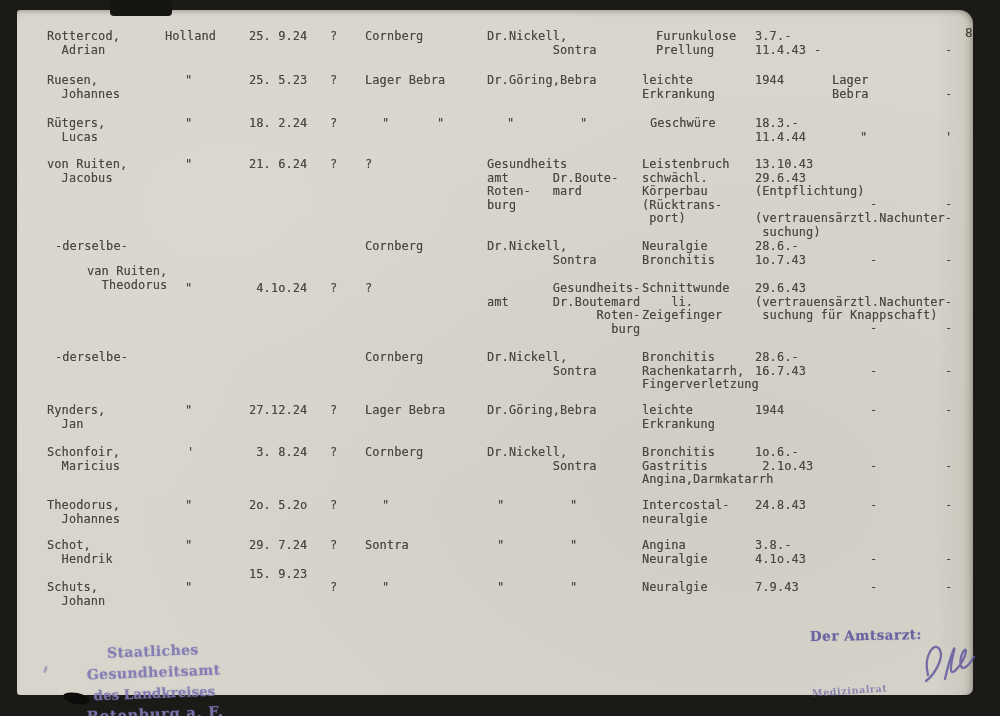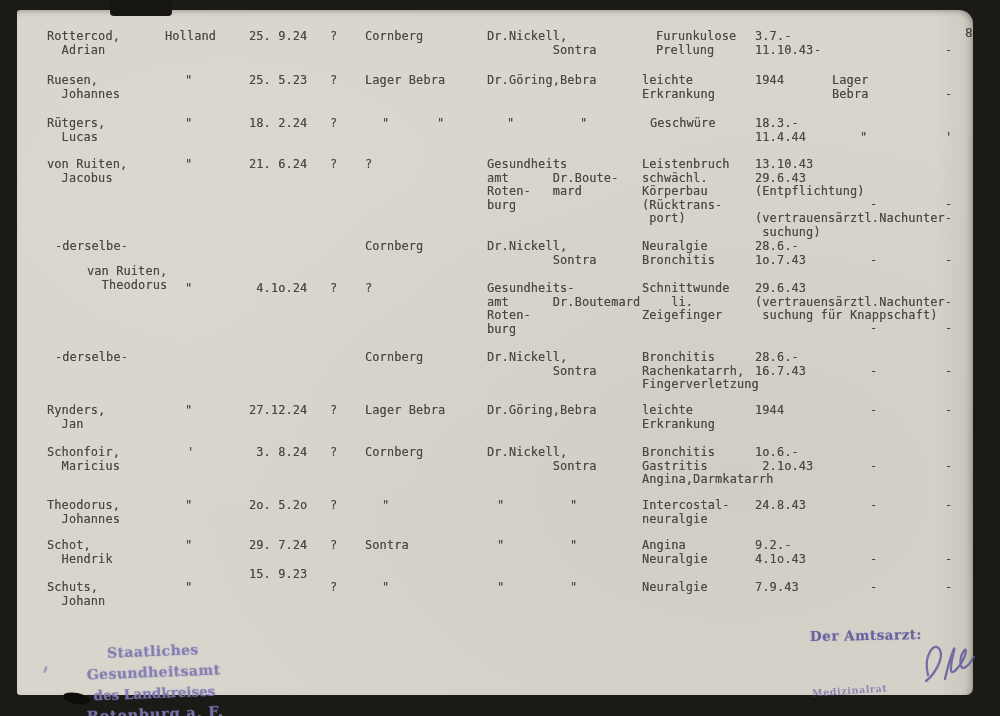--- a/index.html
+++ b/index.html
@@ -56,21 +56,21 @@
   Adrian</div>
         <div class="cell" style="left: 148px; top: 20px; text-align: center;">Holland</div>
         <div class="cell" style="left: 232px; top: 20px;">25. 9.24</div>
         <div class="cell" style="left: 313px; top: 20px;">?</div>
         <div class="cell" style="left: 348px; top: 20px;">Cornberg</div>
         <div class="cell" style="left: 470px; top: 20px;">Dr.Nickell,
          Sontra</div>
         <div class="cell" style="left: 625px; top: 20px; margin-left: 14px;">Furunkulose
 Prellung</div>
         <div class="cell" style="left: 738px; top: 20px;">3.7.-
-11.10.43</div>
+11.4.43</div>
         <div class="cell" style="left: 797px; top: 34px;">-</div>
         <div class="cell" style="left: 928px; top: 34px;">-</div>
         <div class="cell" style="left: 30px; top: 64px;">Ruesen,
   Johannes</div>
         <div class="cell" style="left: 168px; top: 64px;">"</div>
         <div class="cell" style="left: 232px; top: 64px;">25. 5.23</div>
         <div class="cell" style="left: 313px; top: 64px;">?</div>
         <div class="cell" style="left: 348px; top: 64px;">Lager Bebra</div>
         <div class="cell" style="left: 470px; top: 64px;">Dr.Göring,Bebra</div>
         <div class="cell" style="left: 625px; top: 64px;">leichte
@@ -125,21 +125,21 @@
         <div class="cell" style="left: 738px; top: 230px;">28.6.-
 1o.7.43</div>
         <div class="cell" style="left: 853px; top: 244px;">-</div>
         <div class="cell" style="left: 928px; top: 244px;">-</div>
         <div class="cell" style="left: 30px; top: 255px; margin-left: 40px;">van Ruiten,
   Theodorus</div>
         <div class="cell" style="left: 168px; top: 272px;">"</div>
         <div class="cell" style="left: 232px; top: 272px;"> 4.1o.24</div>
         <div class="cell" style="left: 313px; top: 272px;">?</div>
         <div class="cell" style="left: 348px; top: 272px;">?</div>
-        <div class="cell" style="left: 470px; top: 272px;">Gesundheits-
+        <div class="cell" style="left: 470px; top: 272px; text-align: right;">Gesundheits-
 amt      Dr.Boutemard
 Roten-
 burg</div>
         <div class="cell" style="left: 625px; top: 272px;">Schnittwunde
     li.
 Zeigefinger</div>
         <div class="cell" style="left: 738px; top: 272px;">29.6.43
 (vertrauensärztl.Nachunter-
  suchung für Knappschaft)</div>
         <div class="cell" style="left: 853px; top: 312px;">-</div>
@@ -198,21 +198,21 @@
         <div class="cell" style="left: 30px; top: 529px;">Schot,
   Hendrik</div>
         <div class="cell" style="left: 168px; top: 529px;">"</div>
         <div class="cell" style="left: 232px; top: 529px;">29. 7.24</div>
         <div class="cell" style="left: 313px; top: 529px;">?</div>
         <div class="cell" style="left: 348px; top: 529px;">Sontra</div>
         <div class="cell" style="left: 480px; top: 529px;">"</div>
         <div class="cell" style="left: 553px; top: 529px;">"</div>
         <div class="cell" style="left: 625px; top: 529px;">Angina
 Neuralgie</div>
-        <div class="cell" style="left: 738px; top: 529px;">9.2.-
+        <div class="cell" style="left: 738px; top: 529px;">3.8.-
 4.1o.43</div>
         <div class="cell" style="left: 853px; top: 543px;">-</div>
         <div class="cell" style="left: 928px; top: 543px;">-</div>
         <div class="cell" style="left: 30px; top: 571px;">Schuts,
   Johann</div>
         <div class="cell" style="left: 168px; top: 571px;">"</div>
         <div class="cell" style="left: 232px; top: 558px;">15. 9.23</div>
         <div class="cell" style="left: 313px; top: 571px;">?</div>
         <div class="cell" style="left: 365px; top: 571px;">"</div>
         <div class="cell" style="left: 480px; top: 571px;">"</div>

